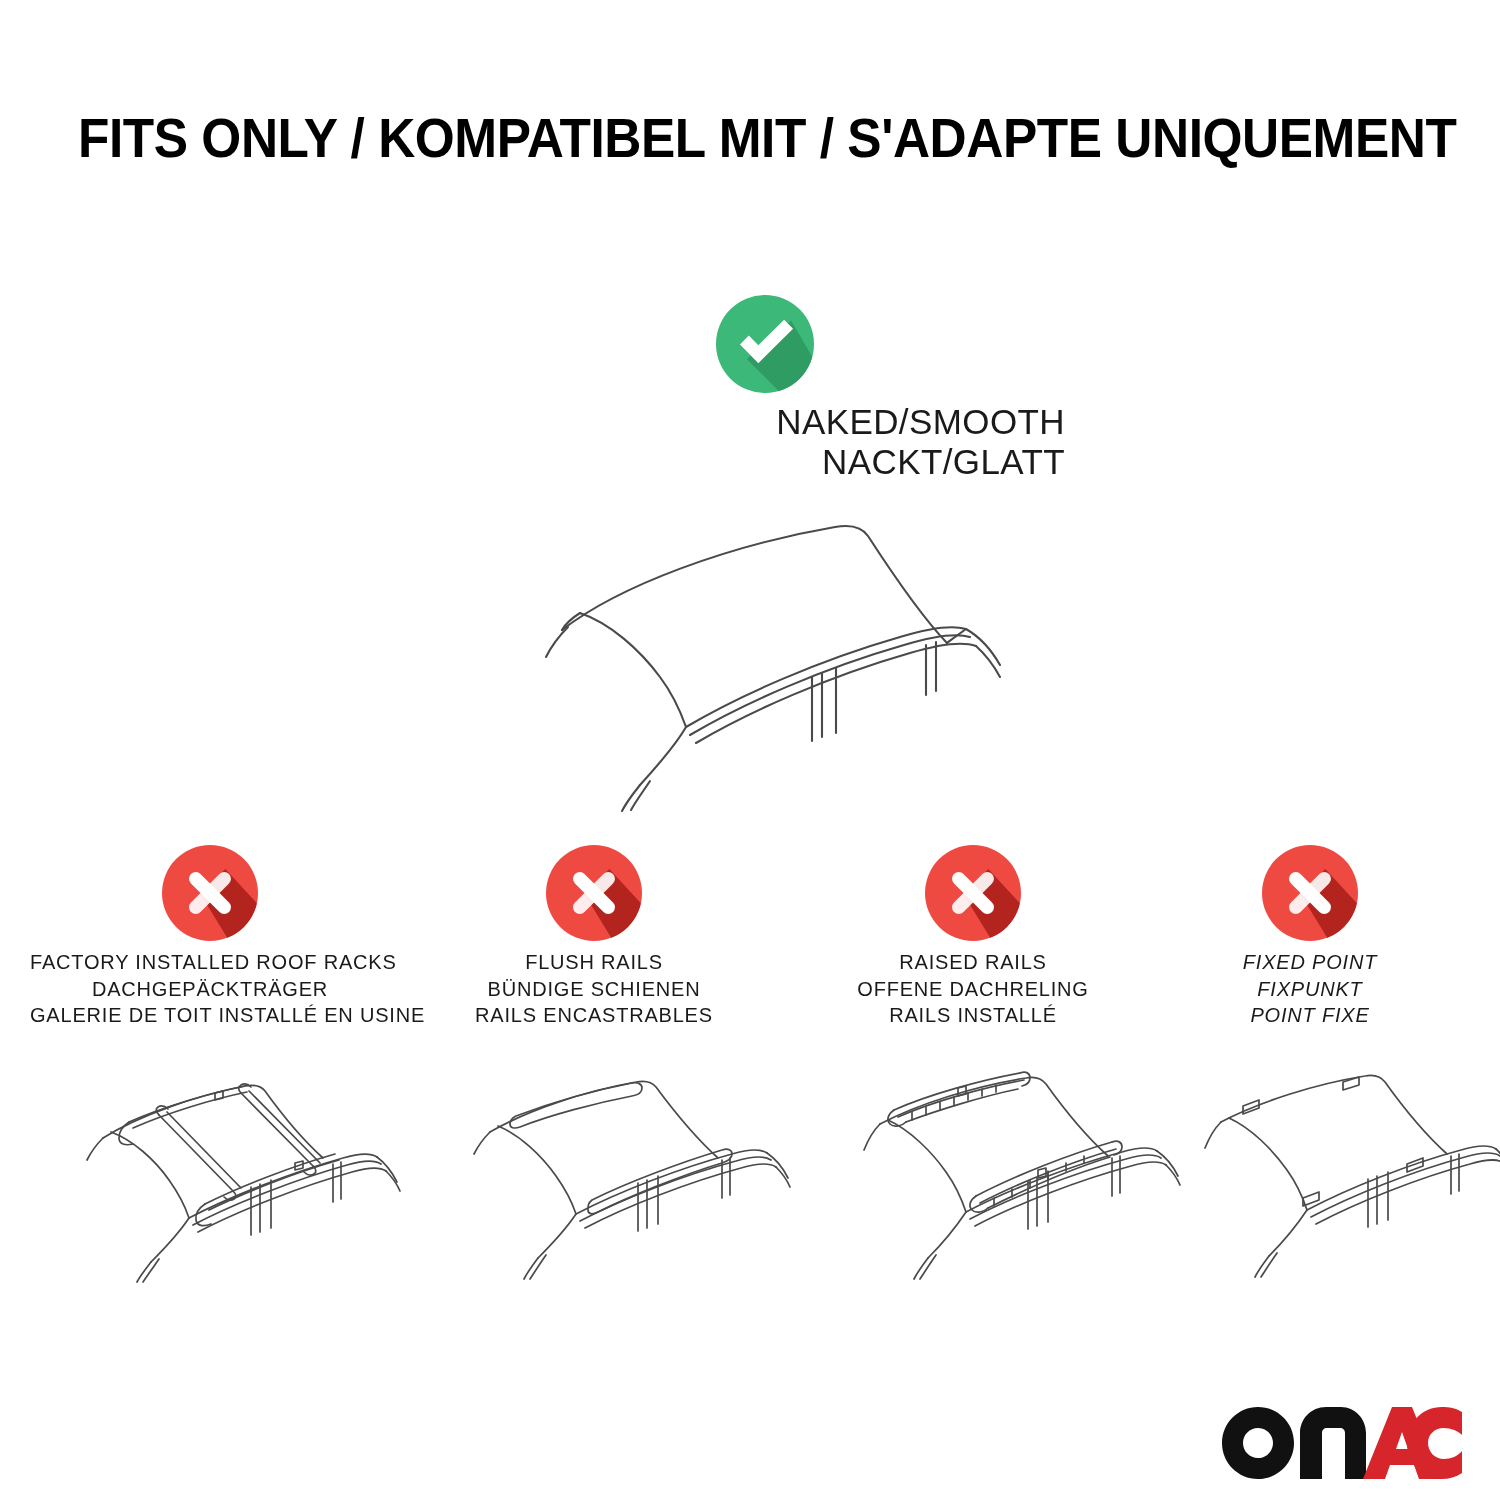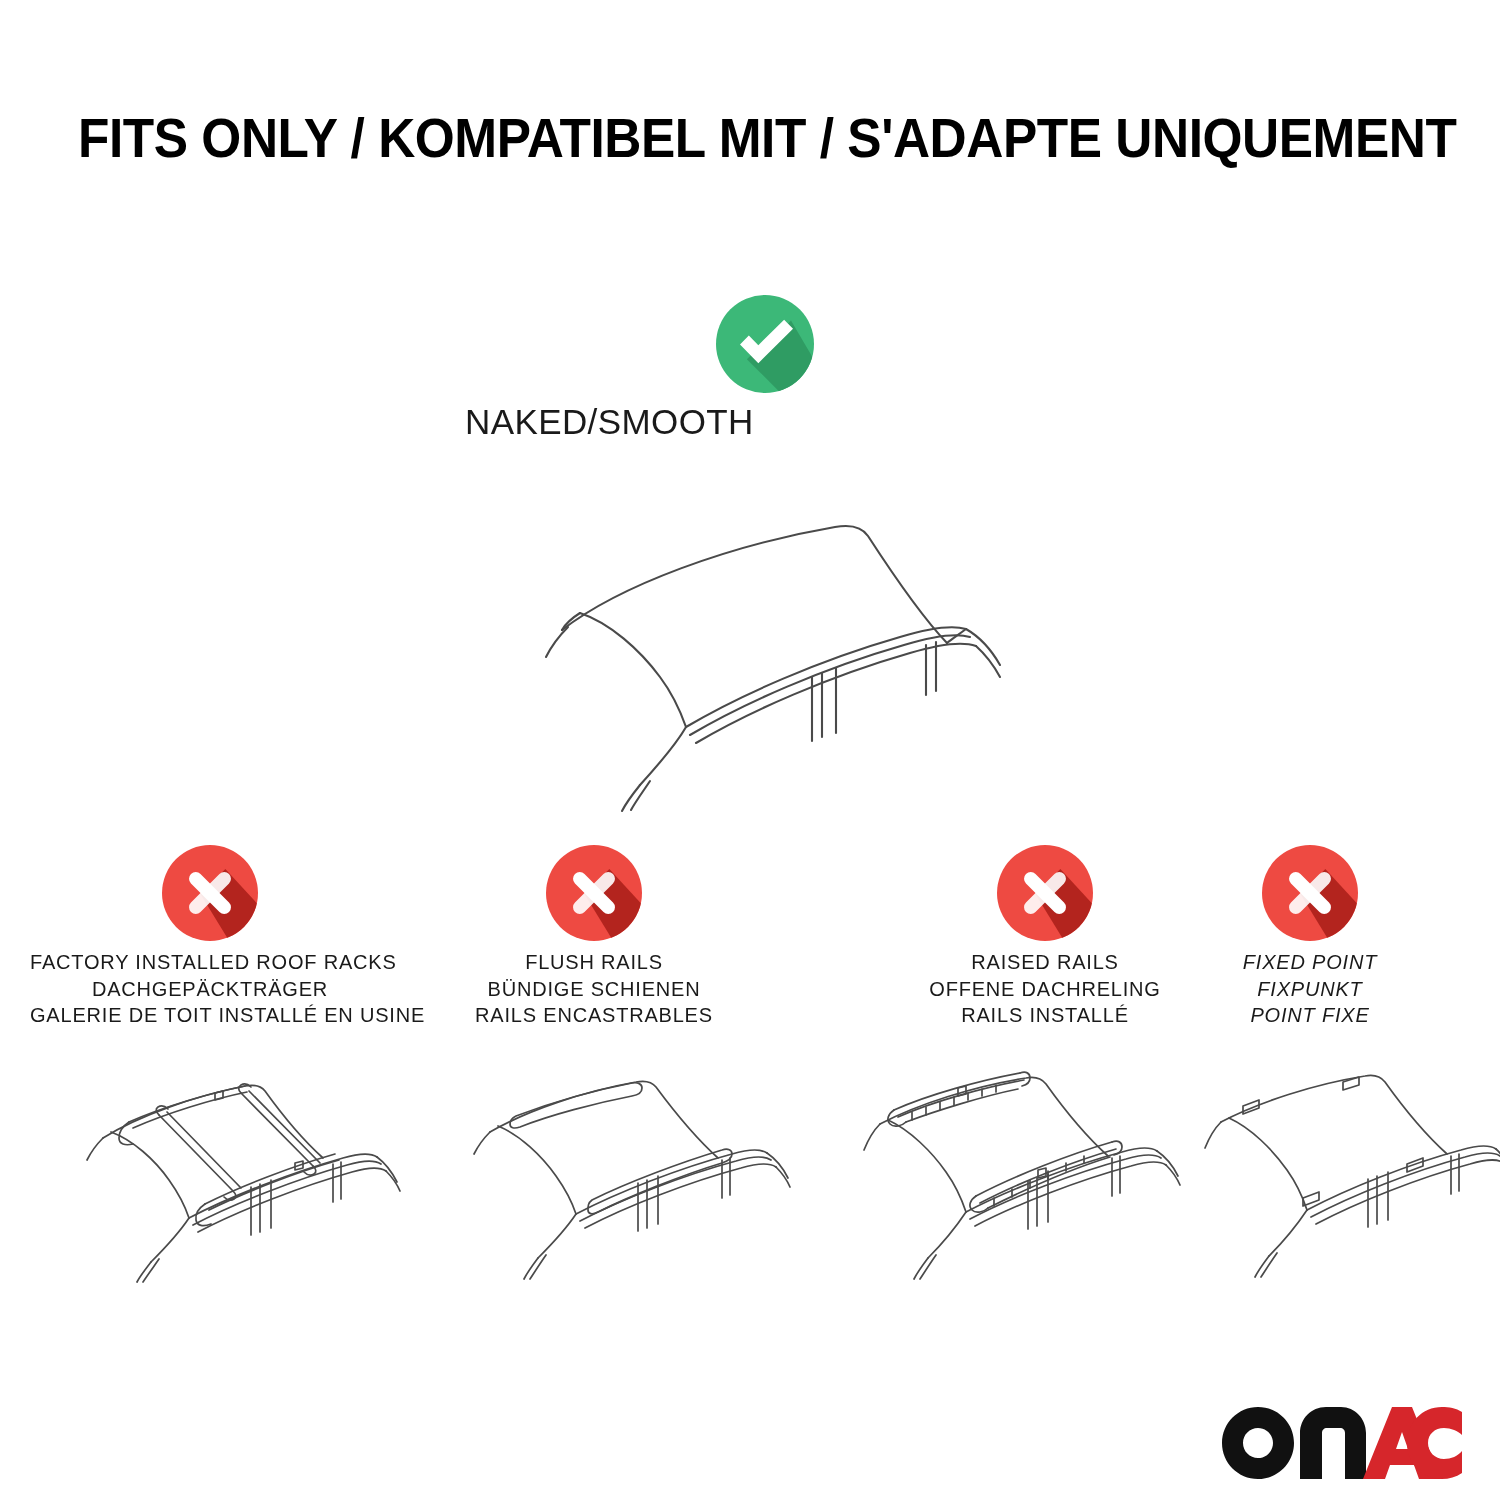--- a/index.html
+++ b/index.html
@@ -40,21 +40,21 @@
     transform-origin: left center;
     white-space: nowrap;
   }
 
   
   .good-block {
     position: absolute;
     left: 465px;
     top: 295px;
     width: 600px;
-    text-align: left;
+    text-align: right;
   }
   .check-icon {
     display: block;
     margin: 0 auto;
   }
   .good-label {
     margin-top: 9px;
     font-size: 35px;
     line-height: 40px;
     font-weight: 400;
@@ -119,20 +119,21 @@
       </defs>
       <circle cx="50" cy="50" r="50" fill="#3CB878"></circle>
       <g clip-path="url(#gclip)">
         <path d="M41.5 55.5 L31.5 65.5 L66 100 L100 100 L100 66 L76.5 26 L62 41.5 Z" fill="#2E9A62" opacity="0.95"></path>
       </g>
       <path d="M24.5 50.5 L33.5 41.3 L43.2 51.2 L69.5 25.2 L78.6 34.4 L43.2 69.6 Z" fill="#FFFFFF"></path>
     </svg>
 
     <div class="good-label">
       <div>NAKED/SMOOTH</div>
+      <div>NACKT/GLATT</div>
     </div>
   </div>
 
   <svg class="good-art" viewBox="0 0 530 310">
     <g fill="none" stroke="#4A4A4A" stroke-width="2.1" stroke-linecap="round" stroke-linejoin="round">
 
       <path d="M62 125 C 120 80, 230 40, 335 22 C 352 19, 362 22, 368 31
                C 392 68, 420 110, 447 138"></path>
       <path d="M62 125 C 66 118, 72 113, 80 108"></path>
 
@@ -269,21 +270,21 @@
       <path d="M280 98 L 280 135"></path>
 
       <path d="M66 56 C 100 43, 146 30, 182 23 C 188 22, 192 24, 192 28 C 192 32, 188 35, 182 36
                C 146 43, 100 55, 70 67 C 64 69, 60 68, 60 64 C 60 60, 62 58, 66 56 Z"></path>
 
       <path d="M142 140 C 178 122, 232 102, 272 90 C 278 88, 282 90, 282 94 C 282 98, 278 101, 272 103
                C 232 115, 178 137, 148 152 C 142 155, 138 154, 138 150 C 138 146, 138 143, 142 140 Z"></path>
     </g>
   </svg>
 
-  <div class="bad-col" style="left:880px; width:330px;">
+  <div class="bad-col" style="left:808px; width:330px;">
     <svg class="x-icon" width="96" height="96" viewBox="0 0 100 100">
       <defs>
           <clipPath id="rclip3">
             <circle cx="50" cy="50" r="50"></circle>
           </clipPath>
         </defs>
       <circle cx="50" cy="50" r="50" fill="#EE4A42"></circle>
       <g clip-path="url(#rclip3)">
         <path d="M53 38 L40 51 L70 100 L100 100 L100 62 L66 25 Z" fill="#B3241E"></path>
       </g>

